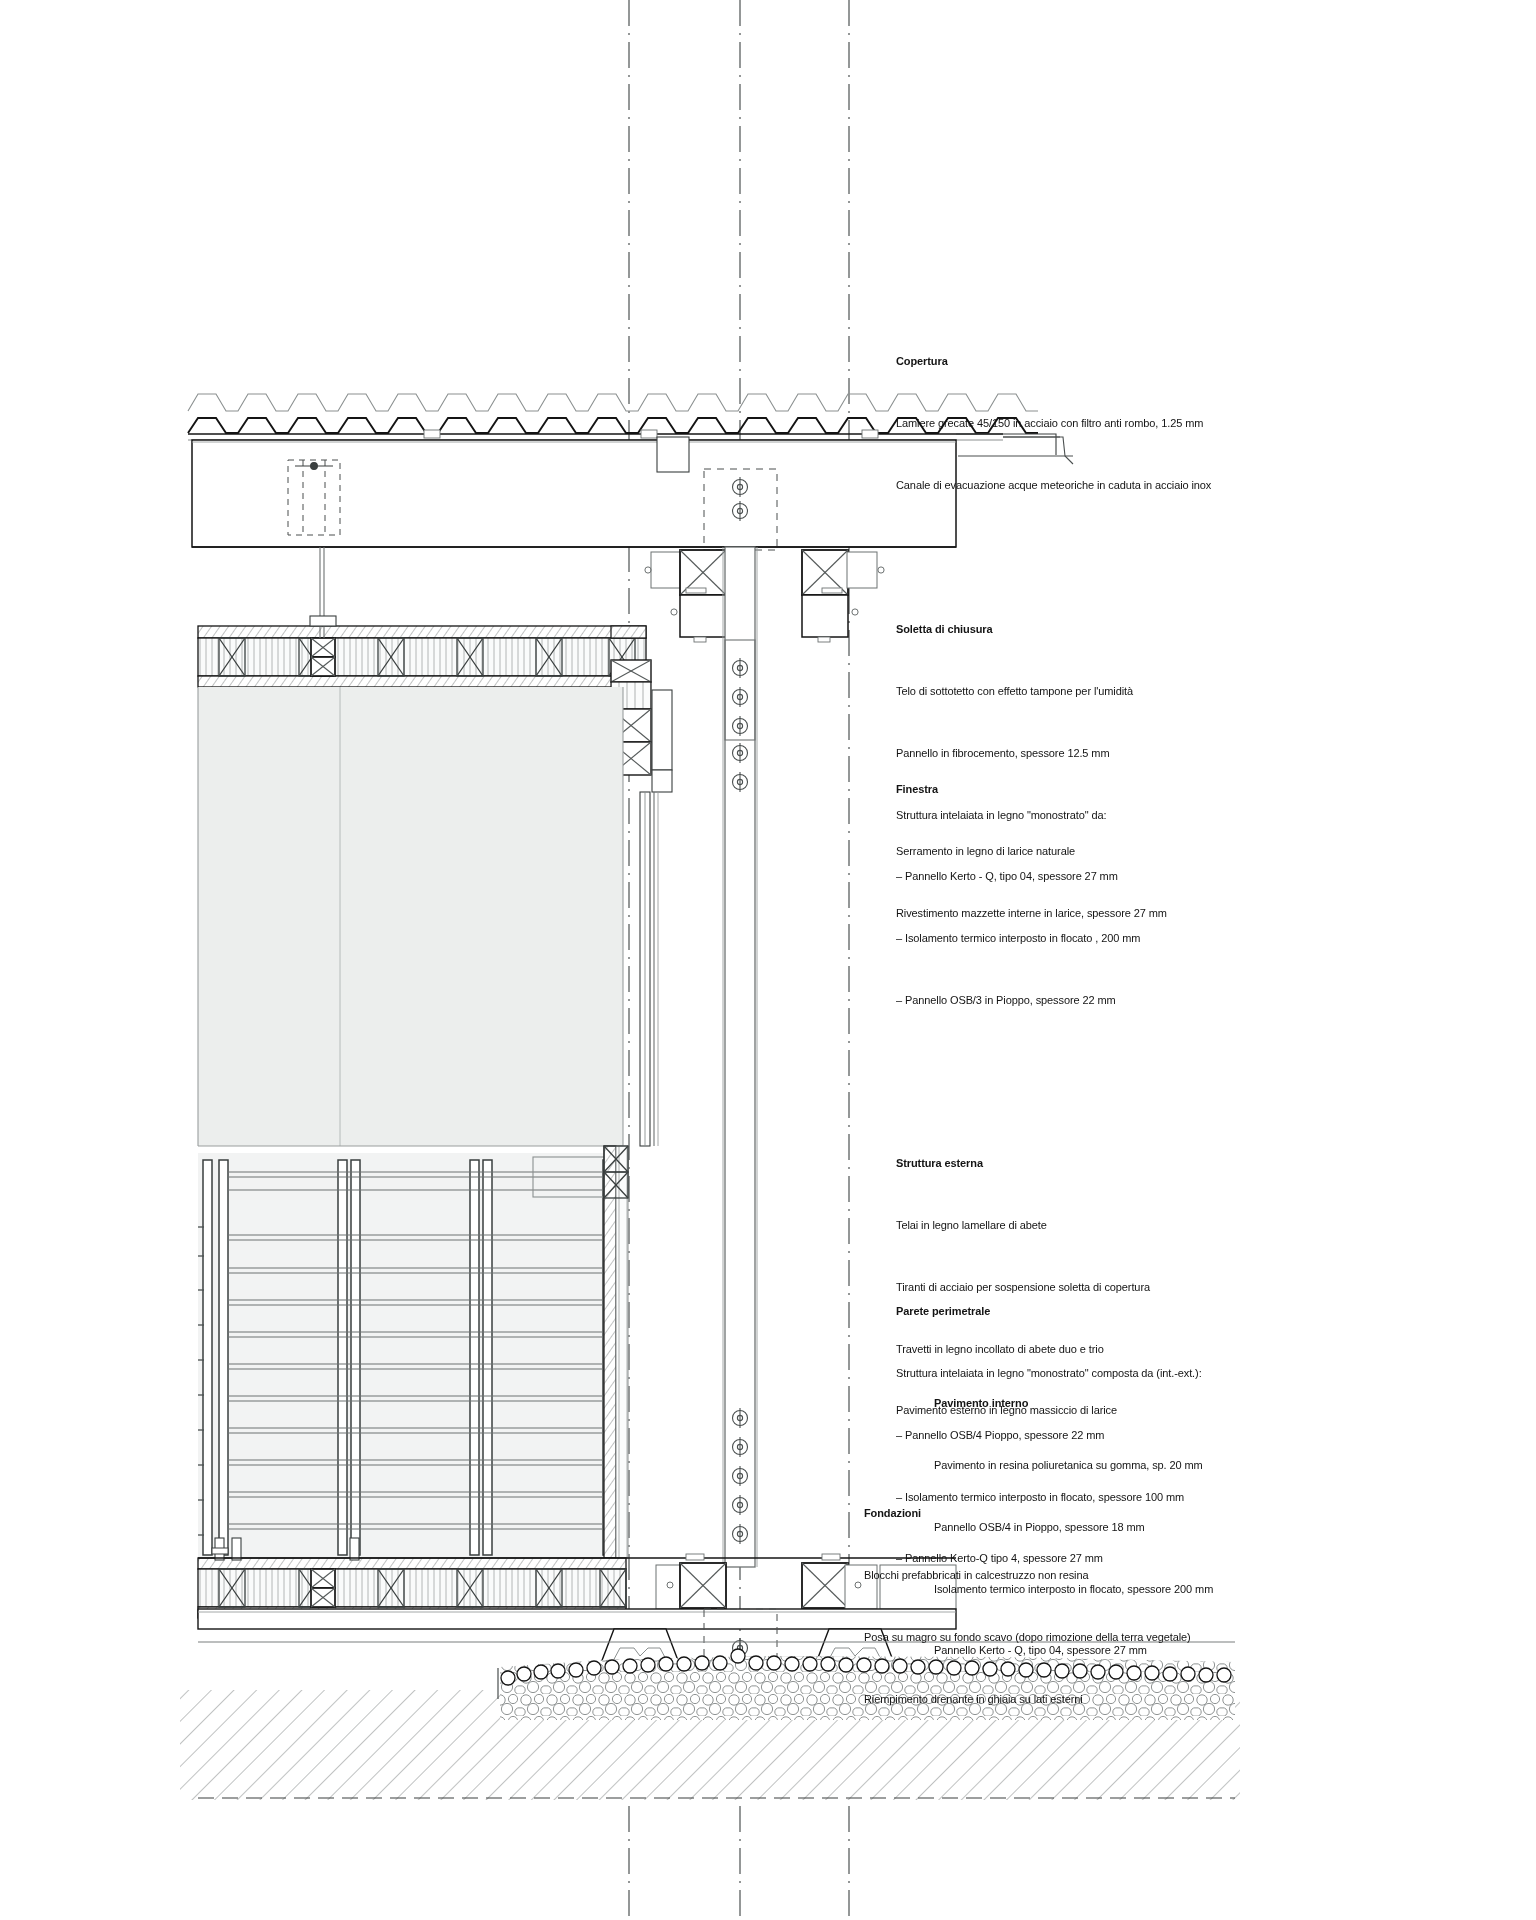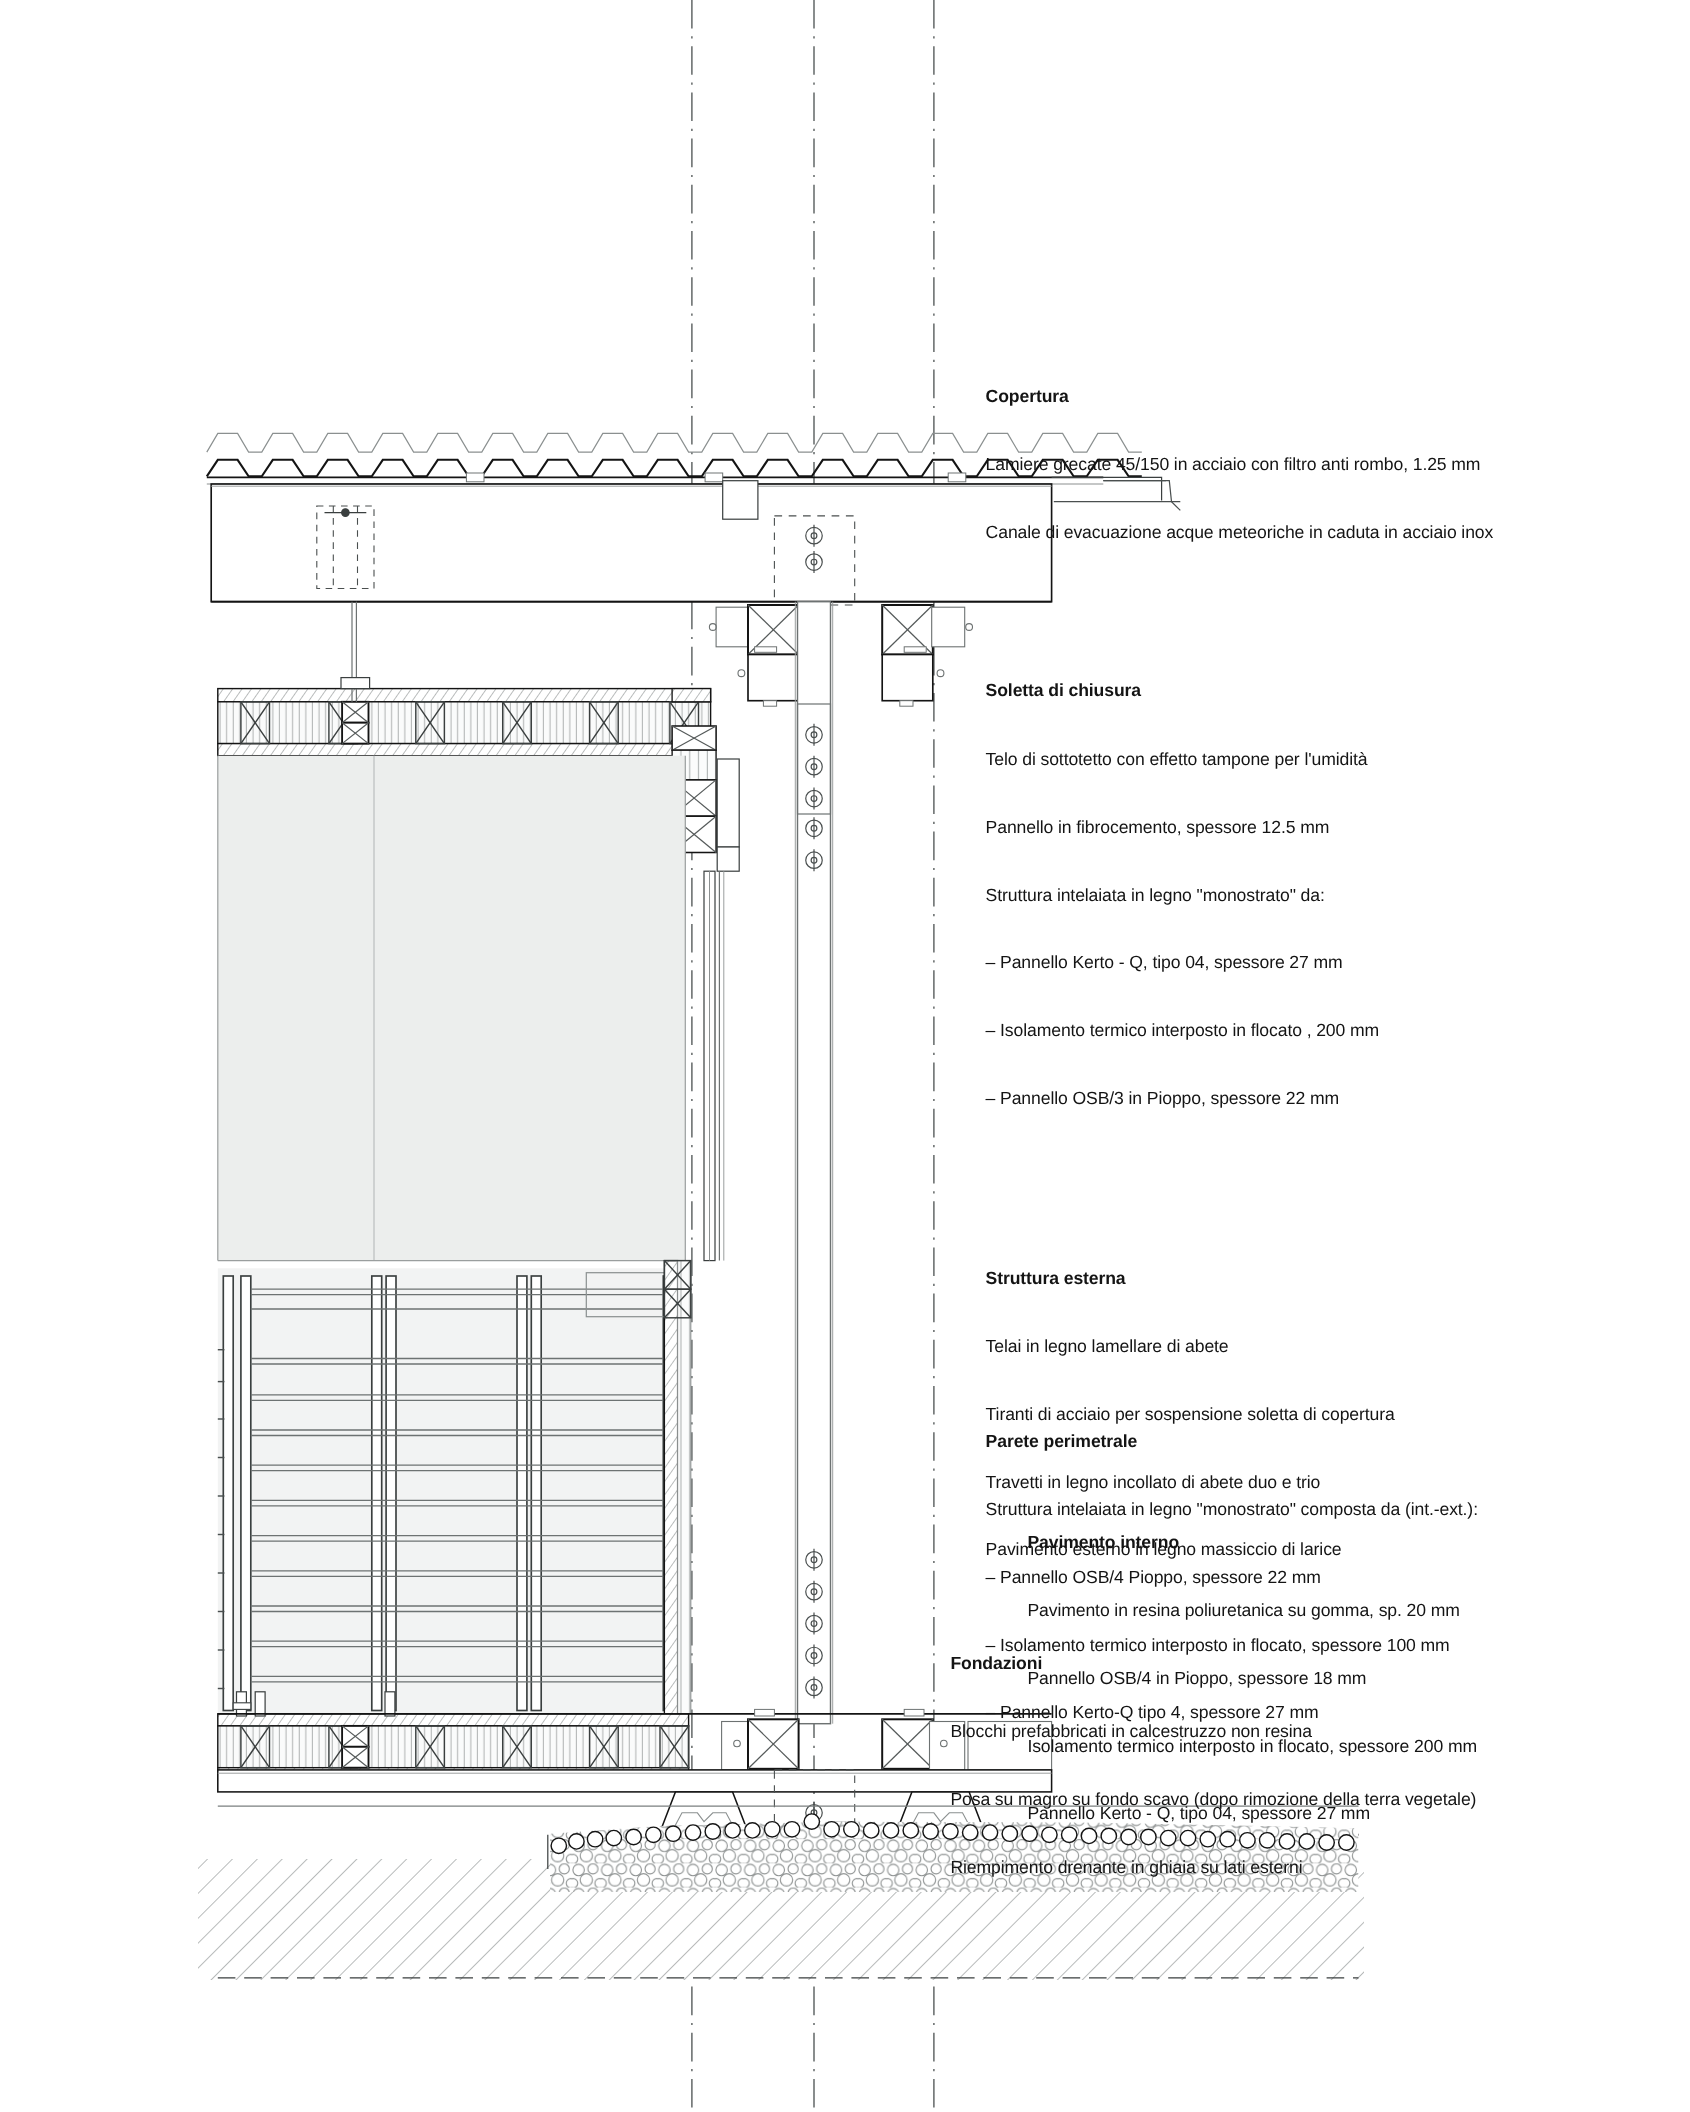--- a/index.html
+++ b/index.html
@@ -8,21 +8,21 @@
     width:1536px;height:1920px;position:relative;overflow:hidden;
     font-family:"Liberation Sans","DejaVu Sans",sans-serif;
     color:#1a1a1a;
   }
   #sheet{position:absolute;left:0;top:0;width:1536px;height:1920px;}
   svg#drawing{position:absolute;left:0;top:0;width:1536px;height:1920px;}
 
   
   .note{
     position:absolute;
-    font-size:16px;
+    font-size:11px;
     line-height:20.6px;
     letter-spacing:-0.1px;
     color:#141414;
     white-space:pre;
   }
   .note .hd{font-weight:bold;display:block;}
   .note .ln{display:block;}
 </style>
 </head>
 <body>
@@ -513,20 +513,25 @@
   <div class="note" style="left:896px; top:578px;">
     <span class="hd">Soletta di chiusura</span>
     <span class="ln">Telo di sottotetto con effetto tampone per l'umidità</span>
     <span class="ln">Pannello in fibrocemento, spessore 12.5 mm</span>
     <span class="ln">Struttura intelaiata in legno "monostrato" da:</span>
     <span class="ln">– Pannello Kerto - Q, tipo 04, spessore 27 mm</span>
     <span class="ln">– Isolamento termico interposto in flocato , 200 mm</span>
     <span class="ln">– Pannello OSB/3 in Pioppo, spessore 22 mm</span>
   </div>
 
+  <div class="note" style="left:896px; top:738px;">
+    <span class="hd">Finestra</span>
+    <span class="ln">Serramento in legno di larice naturale</span>
+    <span class="ln">Rivestimento mazzette interne in larice, spessore 27 mm</span>
+  </div>
 
   <div class="note" style="left:896px; top:1112px;">
     <span class="hd">Struttura esterna</span>
     <span class="ln">Telai in legno lamellare di abete</span>
     <span class="ln">Tiranti di acciaio per sospensione soletta di copertura</span>
     <span class="ln">Travetti in legno incollato di abete duo e trio</span>
     <span class="ln">Pavimento esterno in legno massiccio di larice</span>
   </div>
 
   <div class="note" style="left:896px; top:1260px;">

